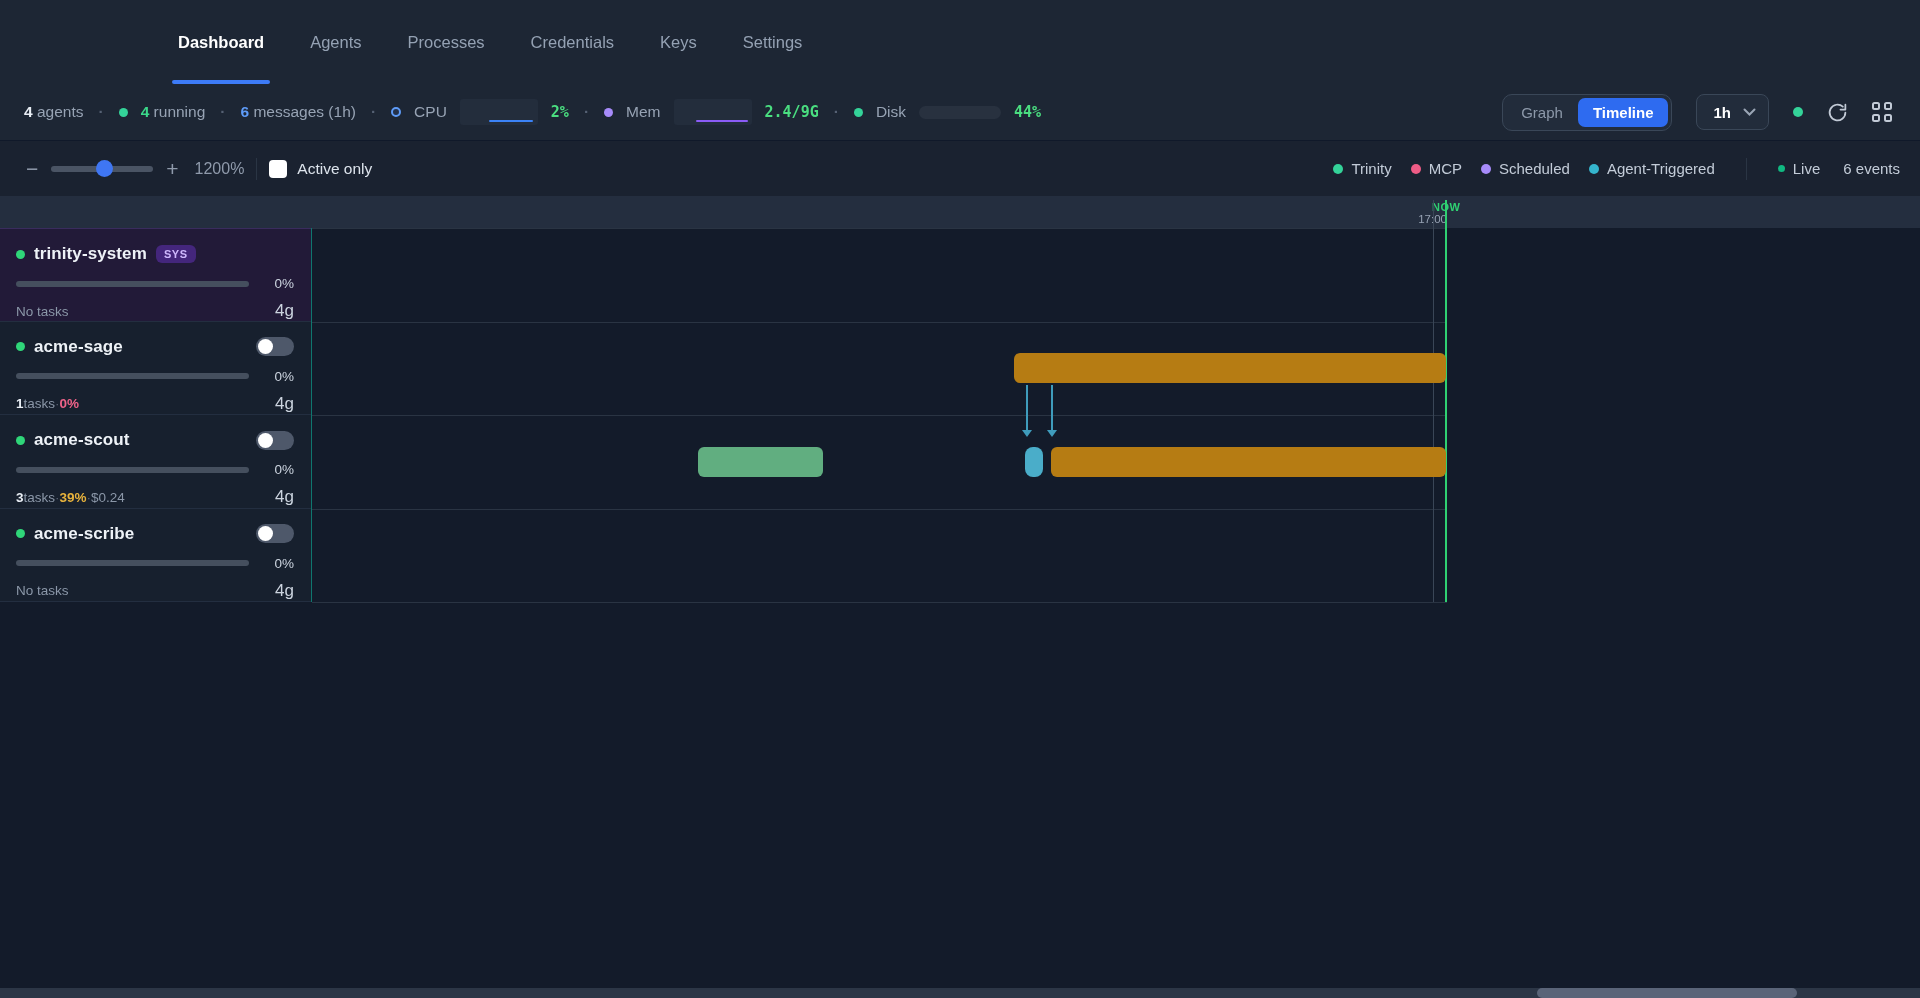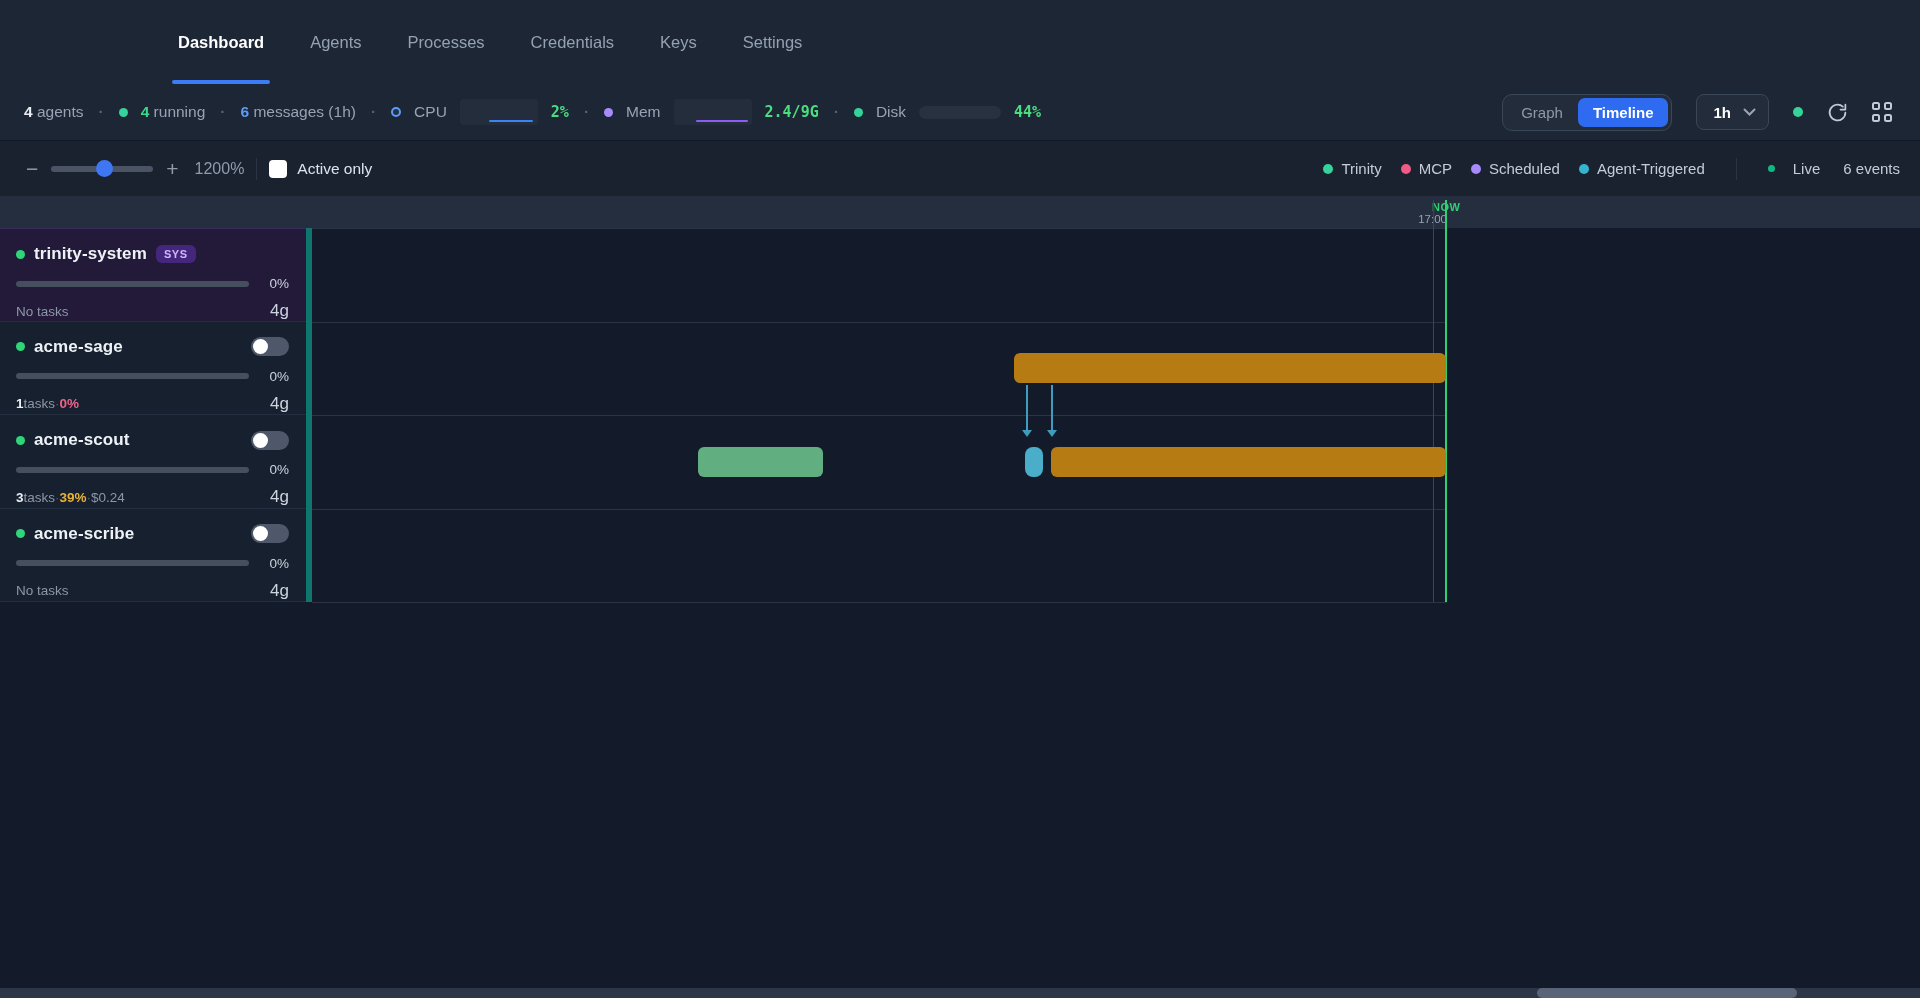--- a/index.html
+++ b/index.html
@@ -71,39 +71,39 @@
   .zoom-ctl { display:flex; align-items:center; gap:13px; color:#8f9aab; }
   .zoom-glyph { font-size:21px; color:#8f9aab; cursor:pointer; line-height:1; }
   .slider { position:relative; width:102px; height:6px; background:#4a5464; border-radius:3px; }
   .slider .thumb { position:absolute; top:-5.5px; left:45px; width:17px; height:17px; border-radius:50%; background:#3f76f3; cursor:grab; }
   .zoom-pct { font-size:16px; color:#8f9aab; margin-left:3px; }
   .vdiv { width:1px; height:22px; background:#36425496; margin:0 12px; }
   .checkbox { width:18px; height:18px; background:#ffffff; border-radius:4px; cursor:pointer; }
   .active-only-label { color:#dde4ec; margin-left:10px; font-size:15.5px; }
   .legend { margin-left:auto; display:flex; align-items:center; gap:19px; color:#c3ccd8; font-size:15px; }
   .legend-item { display:flex; align-items:center; gap:8px; }
-  .live-group { display:flex; align-items:center; gap:18px; }
+  .live-group { display:flex; align-items:center; gap:8px; }
   .events-count { color:#c3ccd8; margin-left:4px; }
 
   
   .timeline { position:absolute; left:0; top:196px; width:1920px; height:407px; }
   .tl-strip { position:absolute; left:0; top:0; width:1920px; height:32px; background:#242e3f; }
   .now-label { position:absolute; left:1432px; top:5px; font-size:11px; font-weight:700; color:#2fd072; letter-spacing:.5px; }
   .tick-label { position:absolute; right:473px; top:17px; font-size:11.5px; color:#97a3b4; }
   .tl-grid { position:absolute; left:312px; top:32px; width:1135px; height:374px; border-top:1px solid #2a3443; }
   .g-row { height:93.5px; border-bottom:1px solid #2a3443; }
   .gridline { position:absolute; left:1433px; top:4px; width:1px; height:402px; background:#3a4657; }
   .nowline { position:absolute; left:1445px; top:4px; width:2px; height:402px; background:#2fd072; }
   .tl-bars { position:absolute; left:0; top:0; width:1920px; height:407px; pointer-events:none; }
   .tl-bar { position:absolute; pointer-events:auto; cursor:pointer; }
   .tl-arrow { position:absolute; width:2px; background:#3f9cbc; }
   .tl-arrow::after { content:""; position:absolute; bottom:-7px; left:-4px; border:5px solid transparent; border-top:7px solid #3f9cbc; }
 
   
-  .tl-side { position:absolute; left:0; top:32px; width:312px; height:374px; border-right:6px solid #0f766e; }
+  .tl-side { position:absolute; left:0; top:32px; width:312px; height:374px; border-right:1px solid #0f766e; }
   .agent-cell { height:93.5px; background:#17202e; border-bottom:1px solid #232e40; padding:14px 17px 0 16px; cursor:pointer; }
   .agent-cell.sys { background:#221a38; border-top:1px solid #3a2c5e; }
   .a-top { display:flex; align-items:center; gap:9px; height:22px; }
   .a-name { font-size:17px; font-weight:700; color:#eef2f7; letter-spacing:.1px; }
   .sys-badge { background:#44267c; color:#cfb8fd; font-size:11px; font-weight:700; letter-spacing:.6px; padding:3px 8px; border-radius:6px; }
   .toggle { margin-left:auto; width:38px; height:19px; border-radius:10px; background:#4e586a; position:relative; cursor:pointer; }
   .toggle .knob { position:absolute; left:2px; top:2px; width:15px; height:15px; border-radius:50%; background:#ffffff; }
   .a-bar { display:flex; align-items:center; margin-top:11px; }
   .a-track { width:233px; height:6px; border-radius:3px; background:#454f5e; }
   .a-val { margin-left:auto; font-size:13.5px; color:#ccd4df; }

